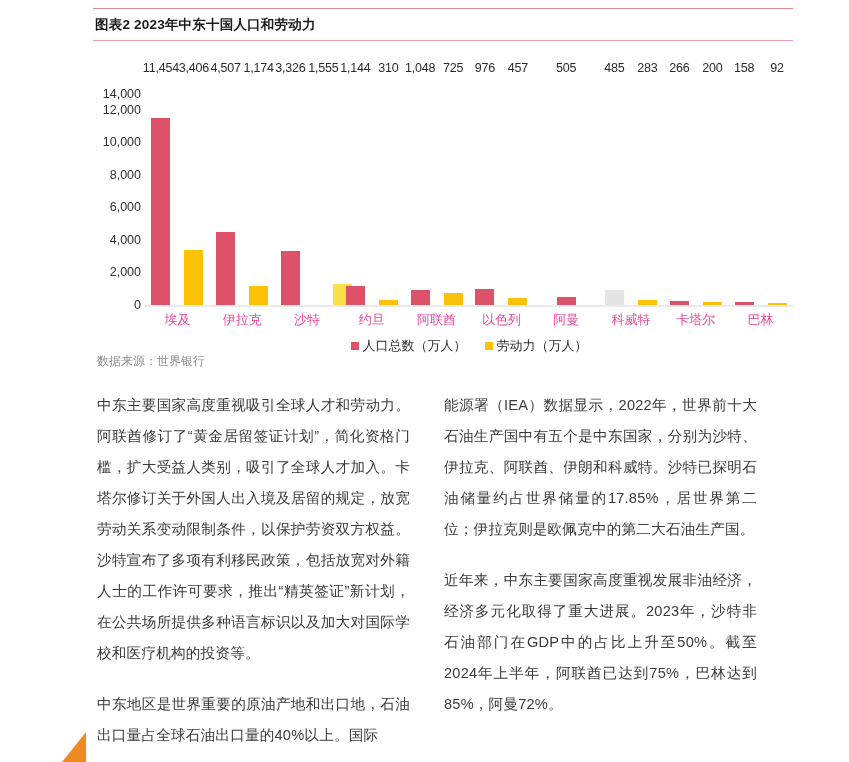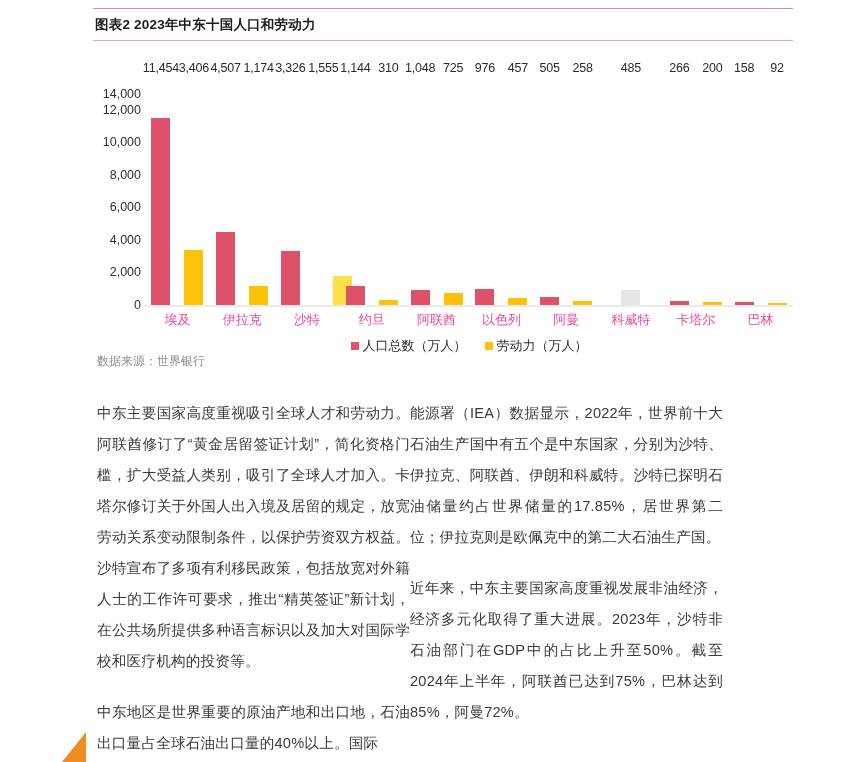--- a/index.html
+++ b/index.html
@@ -164,23 +164,24 @@
     top: 353px;
     font-size: 12px;
     color: #8d8d8d;
     white-space: nowrap;
   }
 
   
   .columns {
     position: absolute;
     left: 97px;
-    top: 398px;
+    top: 390px;
     width: 660px;
     display: flex;
+    gap: 34px;
   }
   .col {
     width: 313px;
   }
   .para {
     font-size: 14.6px;
     line-height: 31px;
     color: #3a3a3a;
     text-align: justify;
     margin: 0 0 20px 0;
@@ -245,21 +246,21 @@
             </div>
           </div>
         </div>
         <div class="group">
           <div class="bar-wrap">
             <div class="bar" style="height: 54.1663px; background: rgb(221, 81, 105); text-align: center;">
               <div class="bar-value">3,326</div>
             </div>
           </div>
           <div class="bar-wrap">
-            <div class="bar labor" style="height: 29px; background: #fde047; margin-left: 38px;">
+            <div class="bar labor" style="height: 21px; background: #fde047; margin-left: 38px;">
               <div class="bar-value">1,555</div>
             </div>
           </div>
         </div>
         <div class="group">
           <div class="bar-wrap">
             <div class="bar" style="height: 18.6309px; background: rgb(221, 81, 105);">
               <div class="bar-value">1,144</div>
             </div>
           </div>
@@ -292,30 +293,30 @@
               <div class="bar-value">457</div>
             </div>
           </div>
         </div>
         <div class="group">
           <div class="bar-wrap">
             <div class="bar" style="height: 8.22429px; background: rgb(221, 81, 105);">
               <div class="bar-value">505</div>
             </div>
           </div>
-          <div class="bar-wrap">
-            <div class="bar labor" style="height: 4.20171px; background: rgb(252, 194, 8);">
-              <div class="bar-value">258</div>
-            </div>
-          </div>
         </div>
         <div class="group">
           <div class="bar-wrap">
             <div class="bar" style="height: 15px; background: #e5e5e5;">
               <div class="bar-value">485</div>
+            </div>
+          </div>
+          <div class="bar-wrap">
+            <div class="bar labor" style="height: 4.60886px; background: rgb(252, 194, 8);">
+              <div class="bar-value">283</div>
             </div>
           </div>
         </div>
         <div class="group">
           <div class="bar-wrap">
             <div class="bar" style="height: 4.332px; background: rgb(221, 81, 105);">
               <div class="bar-value">266</div>
             </div>
           </div>
           <div class="bar-wrap">

